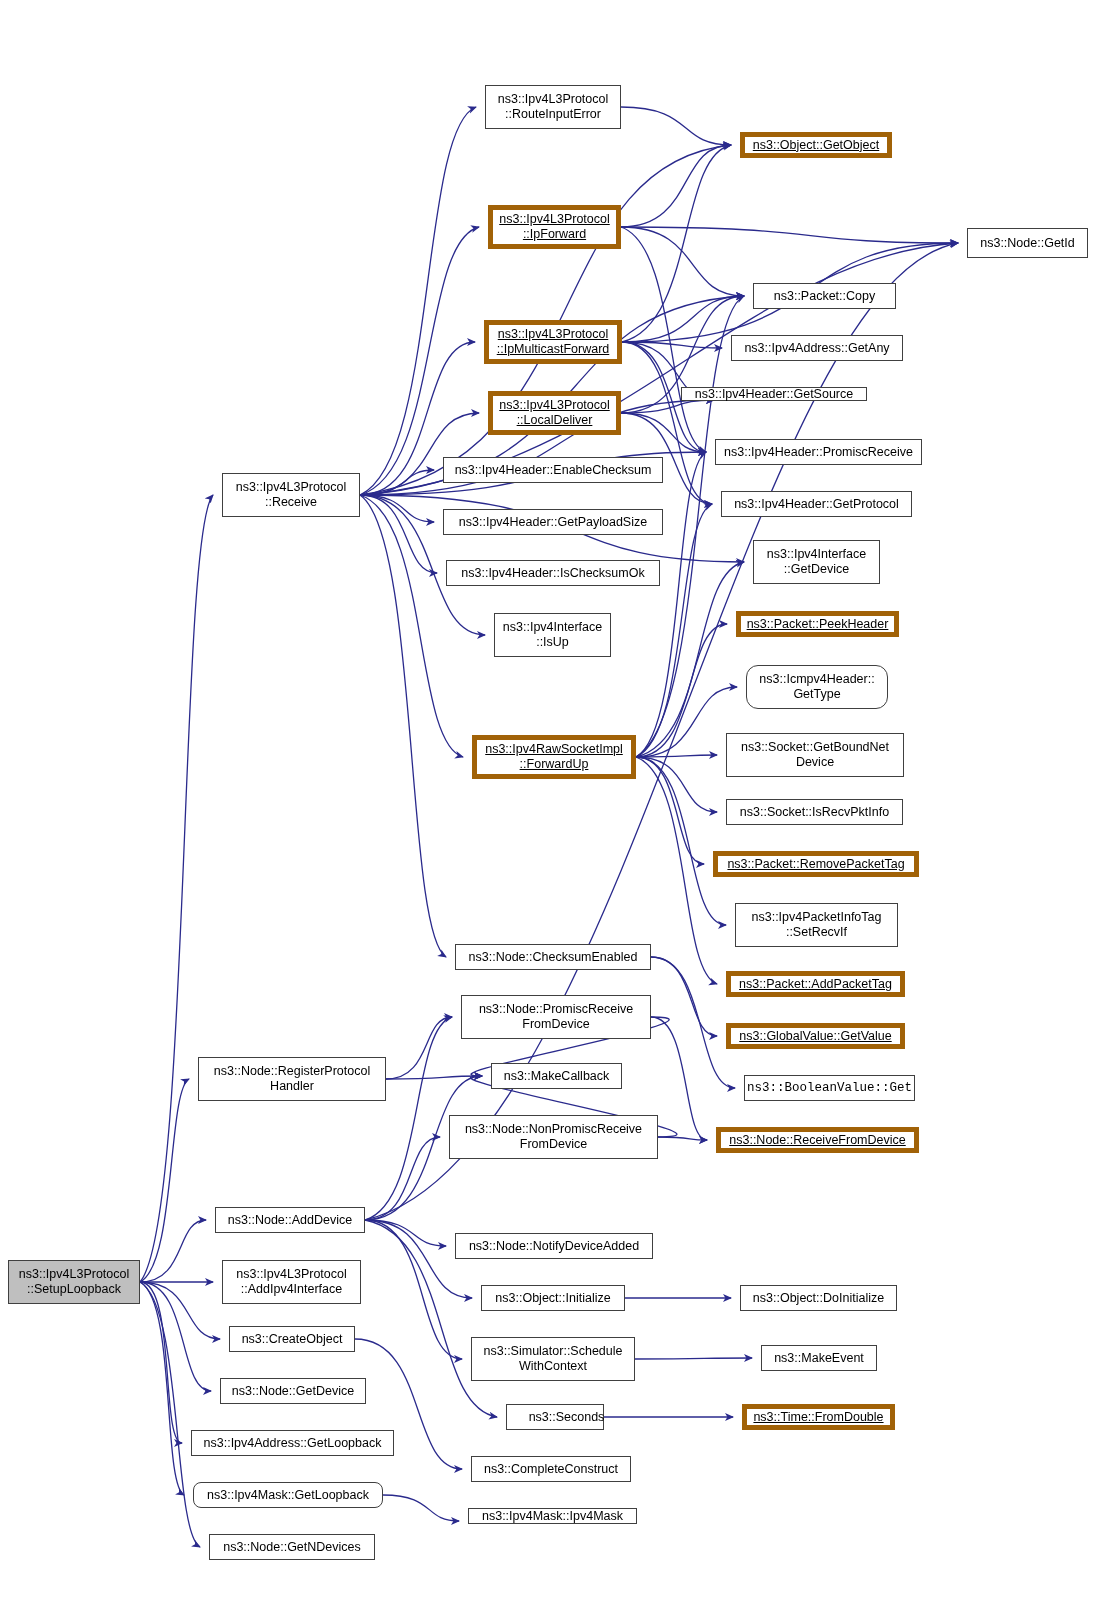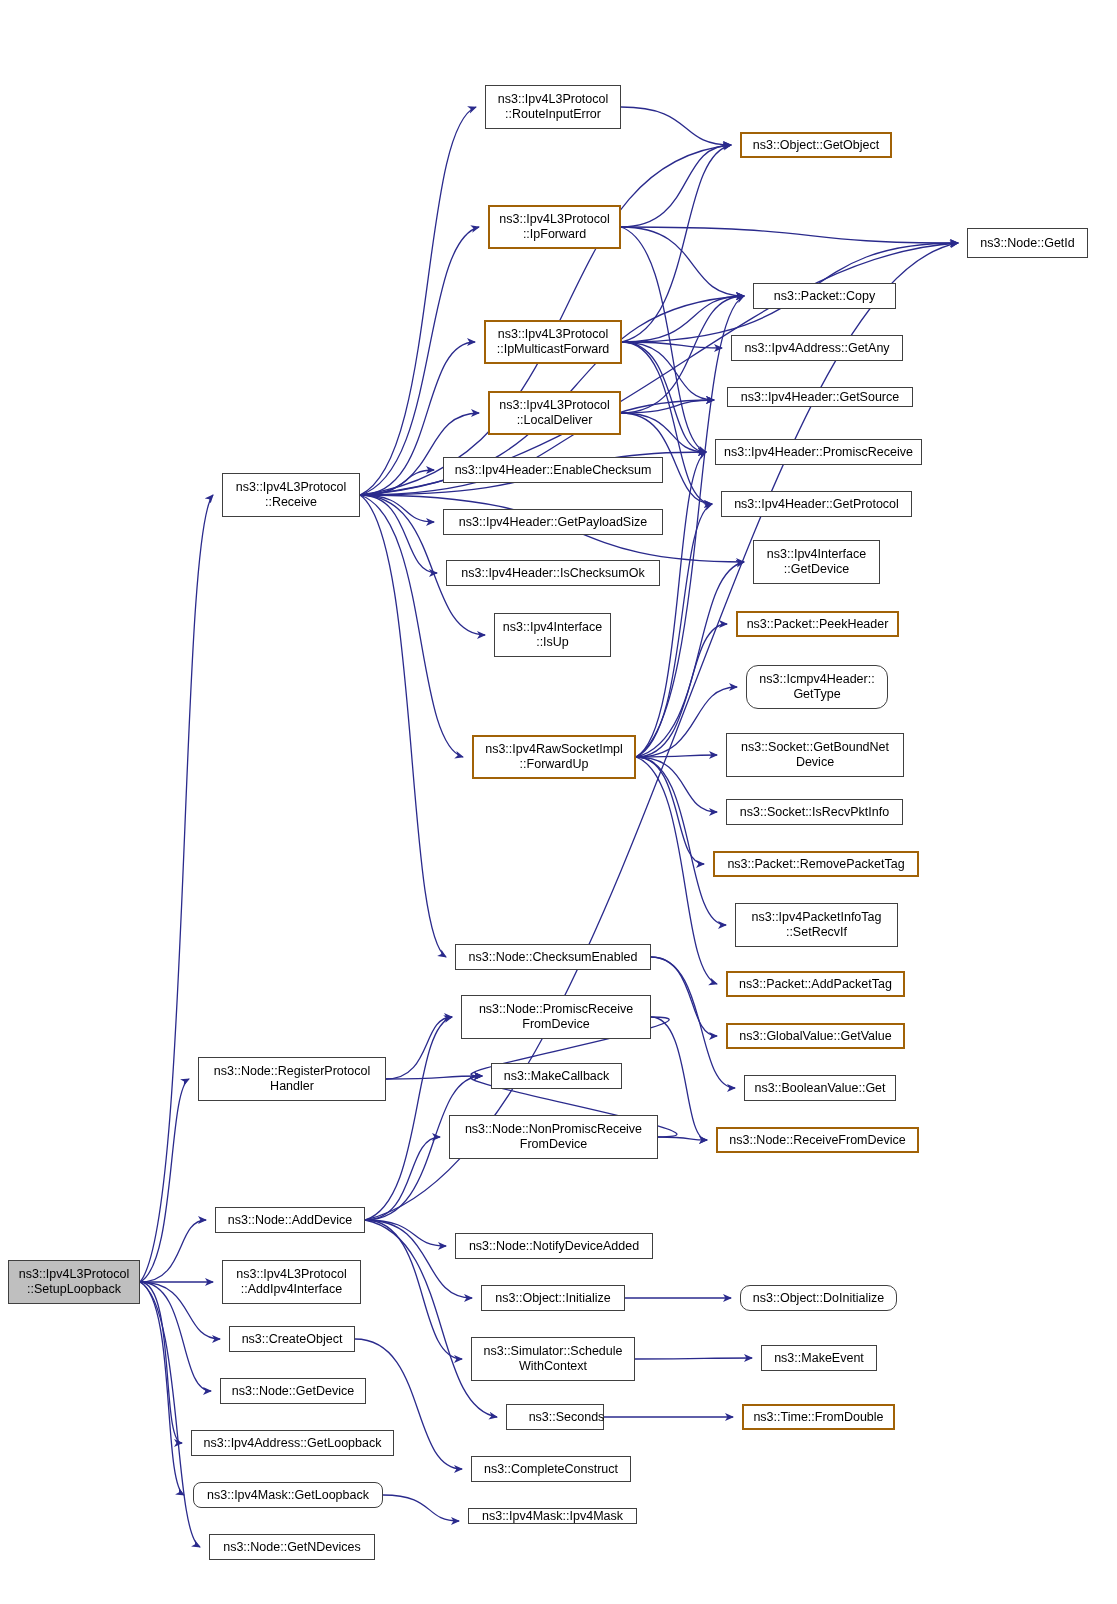--- a/index.html
+++ b/index.html
@@ -3,21 +3,21 @@
 <meta charset="utf-8">
 <style>
   html,body{margin:0;padding:0;background:#ffffff;}
   body{font-family:"Liberation Sans","DejaVu Sans",sans-serif;}
   #canvas{position:relative;width:1117px;height:1604px;background:#fff;overflow:hidden;}
   #edges{position:absolute;left:0;top:0;width:1117px;height:1604px;}
   .node{position:absolute;box-sizing:border-box;background:#ffffff;
         border:1px solid #404040;display:flex;align-items:center;justify-content:center;
         text-align:center;line-height:1.18;color:#000;z-index:3;}
   .node .lbl{display:block;padding:0 4px;white-space:pre-line;}
-  .node.red{border:2px solid #a16207;}
+  .node.red{border:5px solid #a16207;text-decoration:underline;}
   .node.focus{background:#bfbfbf;border:1px solid #404040;}
 </style>
 </head>
 <body>
 
 <div id="canvas">
   <svg id="edges" viewBox="0 0 1117 1604" xmlns="http://www.w3.org/2000/svg">
     <defs>
       <marker id="ah" markerWidth="9" markerHeight="9" refX="8" refY="4.5" orient="auto" markerUnits="userSpaceOnUse">
         <path d="M0,0.6 L9,4.5 L0,8.4 L2.4,4.5 Z" fill="#2a2a8c"></path>
@@ -145,21 +145,21 @@
     </div>
     <div class="node" style="left: 967px; top: 228px; width: 121px; height: 30px; font-size: 12.5px;">
       <span class="lbl">ns3::Node::GetId</span>
     </div>
     <div class="node" style="left: 753px; top: 283px; width: 143px; height: 26px; font-size: 12.5px;">
       <span class="lbl">ns3::Packet::Copy</span>
     </div>
     <div class="node" style="left: 731px; top: 335px; width: 172px; height: 26px; font-size: 12.5px;">
       <span class="lbl">ns3::Ipv4Address::GetAny</span>
     </div>
-    <div class="node" style="left: 727px; top: 387px; width: 186px; height: 20px; font-size: 12.5px;">
+    <div class="node" style="left: 681px; top: 387px; width: 186px; height: 14px; font-size: 12.5px;">
       <span class="lbl">ns3::Ipv4Header::GetSource</span>
     </div>
     <div class="node" style="left: 715px; top: 439px; width: 207px; height: 26px; font-size: 12.5px;">
       <span class="lbl">ns3::Ipv4Header::PromiscReceive</span>
     </div>
     <div class="node" style="left: 721px; top: 491px; width: 191px; height: 26px; font-size: 12.5px;">
       <span class="lbl">ns3::Ipv4Header::GetProtocol</span>
     </div>
     <div class="node" style="left: 753px; top: 540px; width: 127px; height: 44px; font-size: 12.5px;">
       <span class="lbl">ns3::Ipv4Interface
@@ -185,21 +185,21 @@
     <div class="node" style="left: 735px; top: 903px; width: 163px; height: 44px; font-size: 12.5px;">
       <span class="lbl">ns3::Ipv4PacketInfoTag
 ::SetRecvIf</span>
     </div>
     <div class="node red" style="left: 726px; top: 971px; width: 179px; height: 26px; font-size: 12.5px;">
       <span class="lbl">ns3::Packet::AddPacketTag</span>
     </div>
     <div class="node red" style="left: 726px; top: 1023px; width: 179px; height: 26px; font-size: 12.5px;">
       <span class="lbl">ns3::GlobalValue::GetValue</span>
     </div>
-    <div class="node" style="left: 744px; top: 1075px; width: 152px; height: 26px; font-size: 12.5px;">
+    <div class="node" style="left: 744px; top: 1075px; width: 171px; height: 26px; font-size: 12.5px; font-family: Liberation Mono, monospace;">
       <span class="lbl">ns3::BooleanValue::Get</span>
     </div>
     <div class="node red" style="left: 716px; top: 1127px; width: 203px; height: 26px; font-size: 12.5px;">
       <span class="lbl">ns3::Node::ReceiveFromDevice</span>
     </div>
     <div class="node" style="left: 455px; top: 944px; width: 196px; height: 26px; font-size: 12.5px;">
       <span class="lbl">ns3::Node::ChecksumEnabled</span>
     </div>
     <div class="node" style="left: 461px; top: 995px; width: 190px; height: 44px; font-size: 12.5px;">
       <span class="lbl">ns3::Node::PromiscReceive
@@ -250,21 +250,21 @@
     </div>
     <div class="node" style="left: 506px; top: 1404px; width: 98px; height: 26px; font-size: 12.5px; padding-left: 23px;">
       <span class="lbl">ns3::Seconds</span>
     </div>
     <div class="node" style="left: 471px; top: 1456px; width: 160px; height: 26px; font-size: 12.5px;">
       <span class="lbl">ns3::CompleteConstruct</span>
     </div>
     <div class="node" style="left: 468px; top: 1508px; width: 169px; height: 16px; font-size: 12.5px;">
       <span class="lbl">ns3::Ipv4Mask::Ipv4Mask</span>
     </div>
-    <div class="node" style="left: 740px; top: 1285px; width: 157px; height: 26px; font-size: 12.5px; border-radius: 10px;">
+    <div class="node" style="left: 740px; top: 1285px; width: 157px; height: 26px; font-size: 12.5px;">
       <span class="lbl">ns3::Object::DoInitialize</span>
     </div>
     <div class="node" style="left: 761px; top: 1345px; width: 116px; height: 26px; font-size: 12.5px;">
       <span class="lbl">ns3::MakeEvent</span>
     </div>
     <div class="node red" style="left: 742px; top: 1404px; width: 153px; height: 26px; font-size: 12.5px;">
       <span class="lbl">ns3::Time::FromDouble</span>
     </div>
   </div>
 

